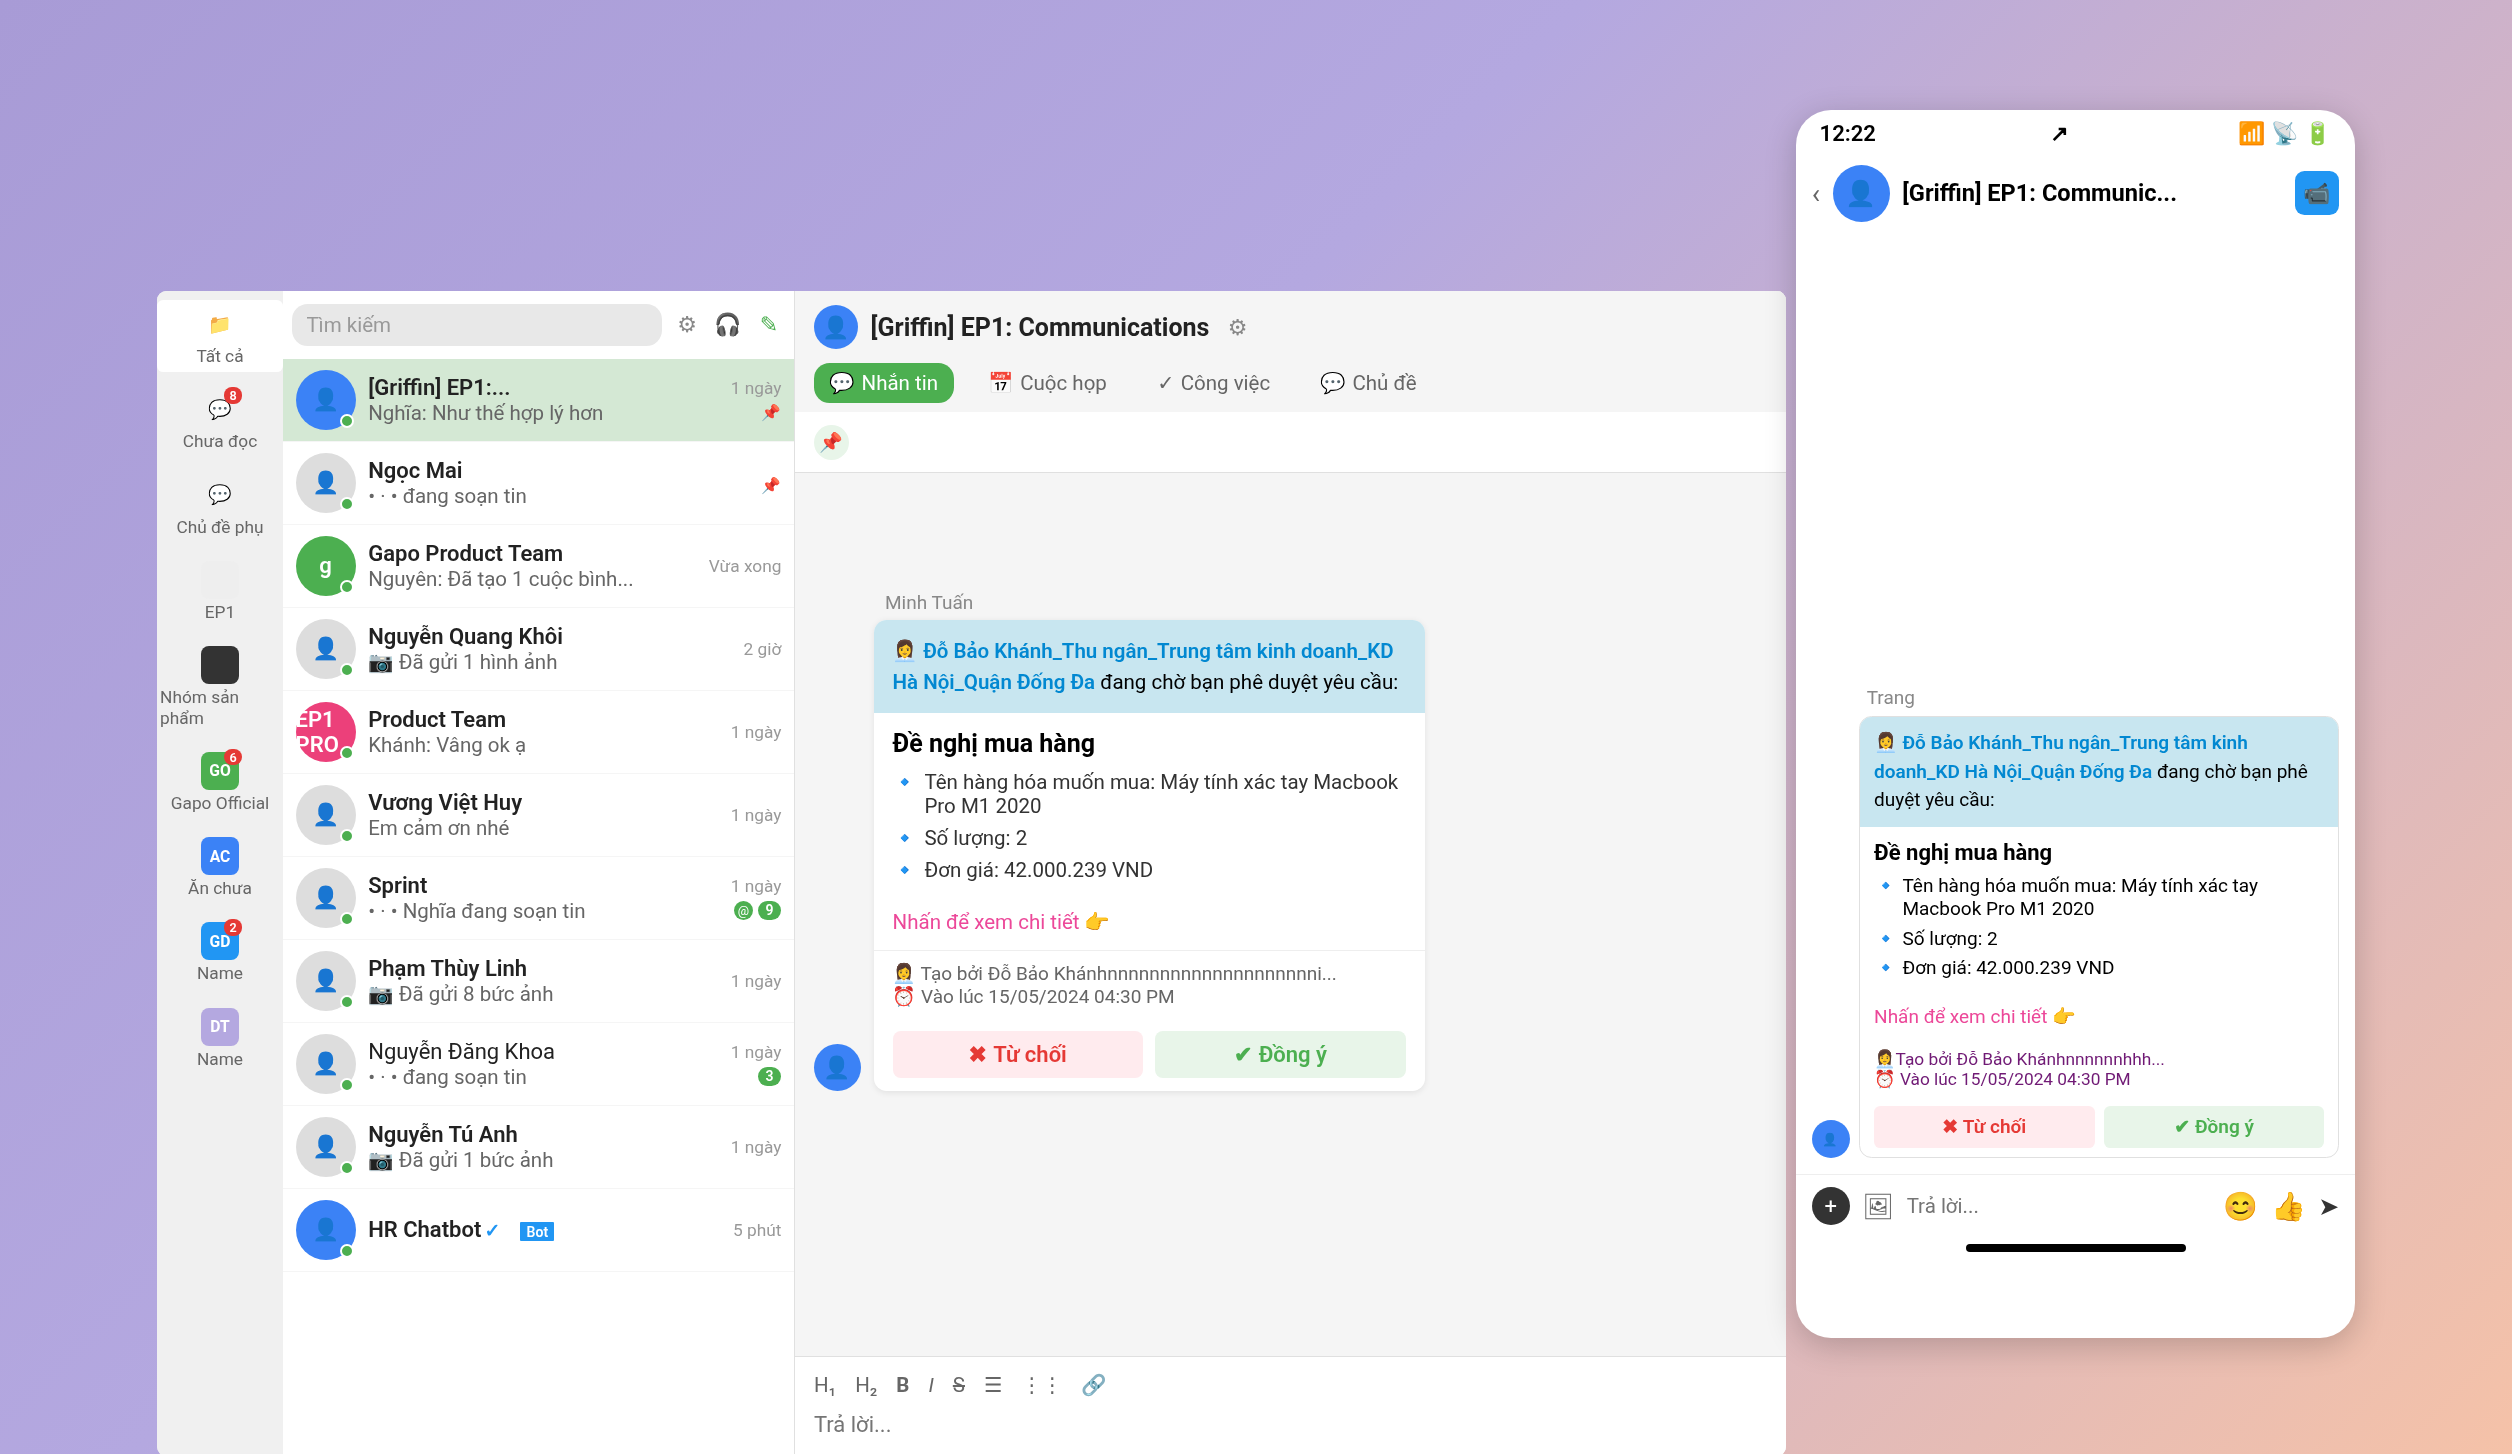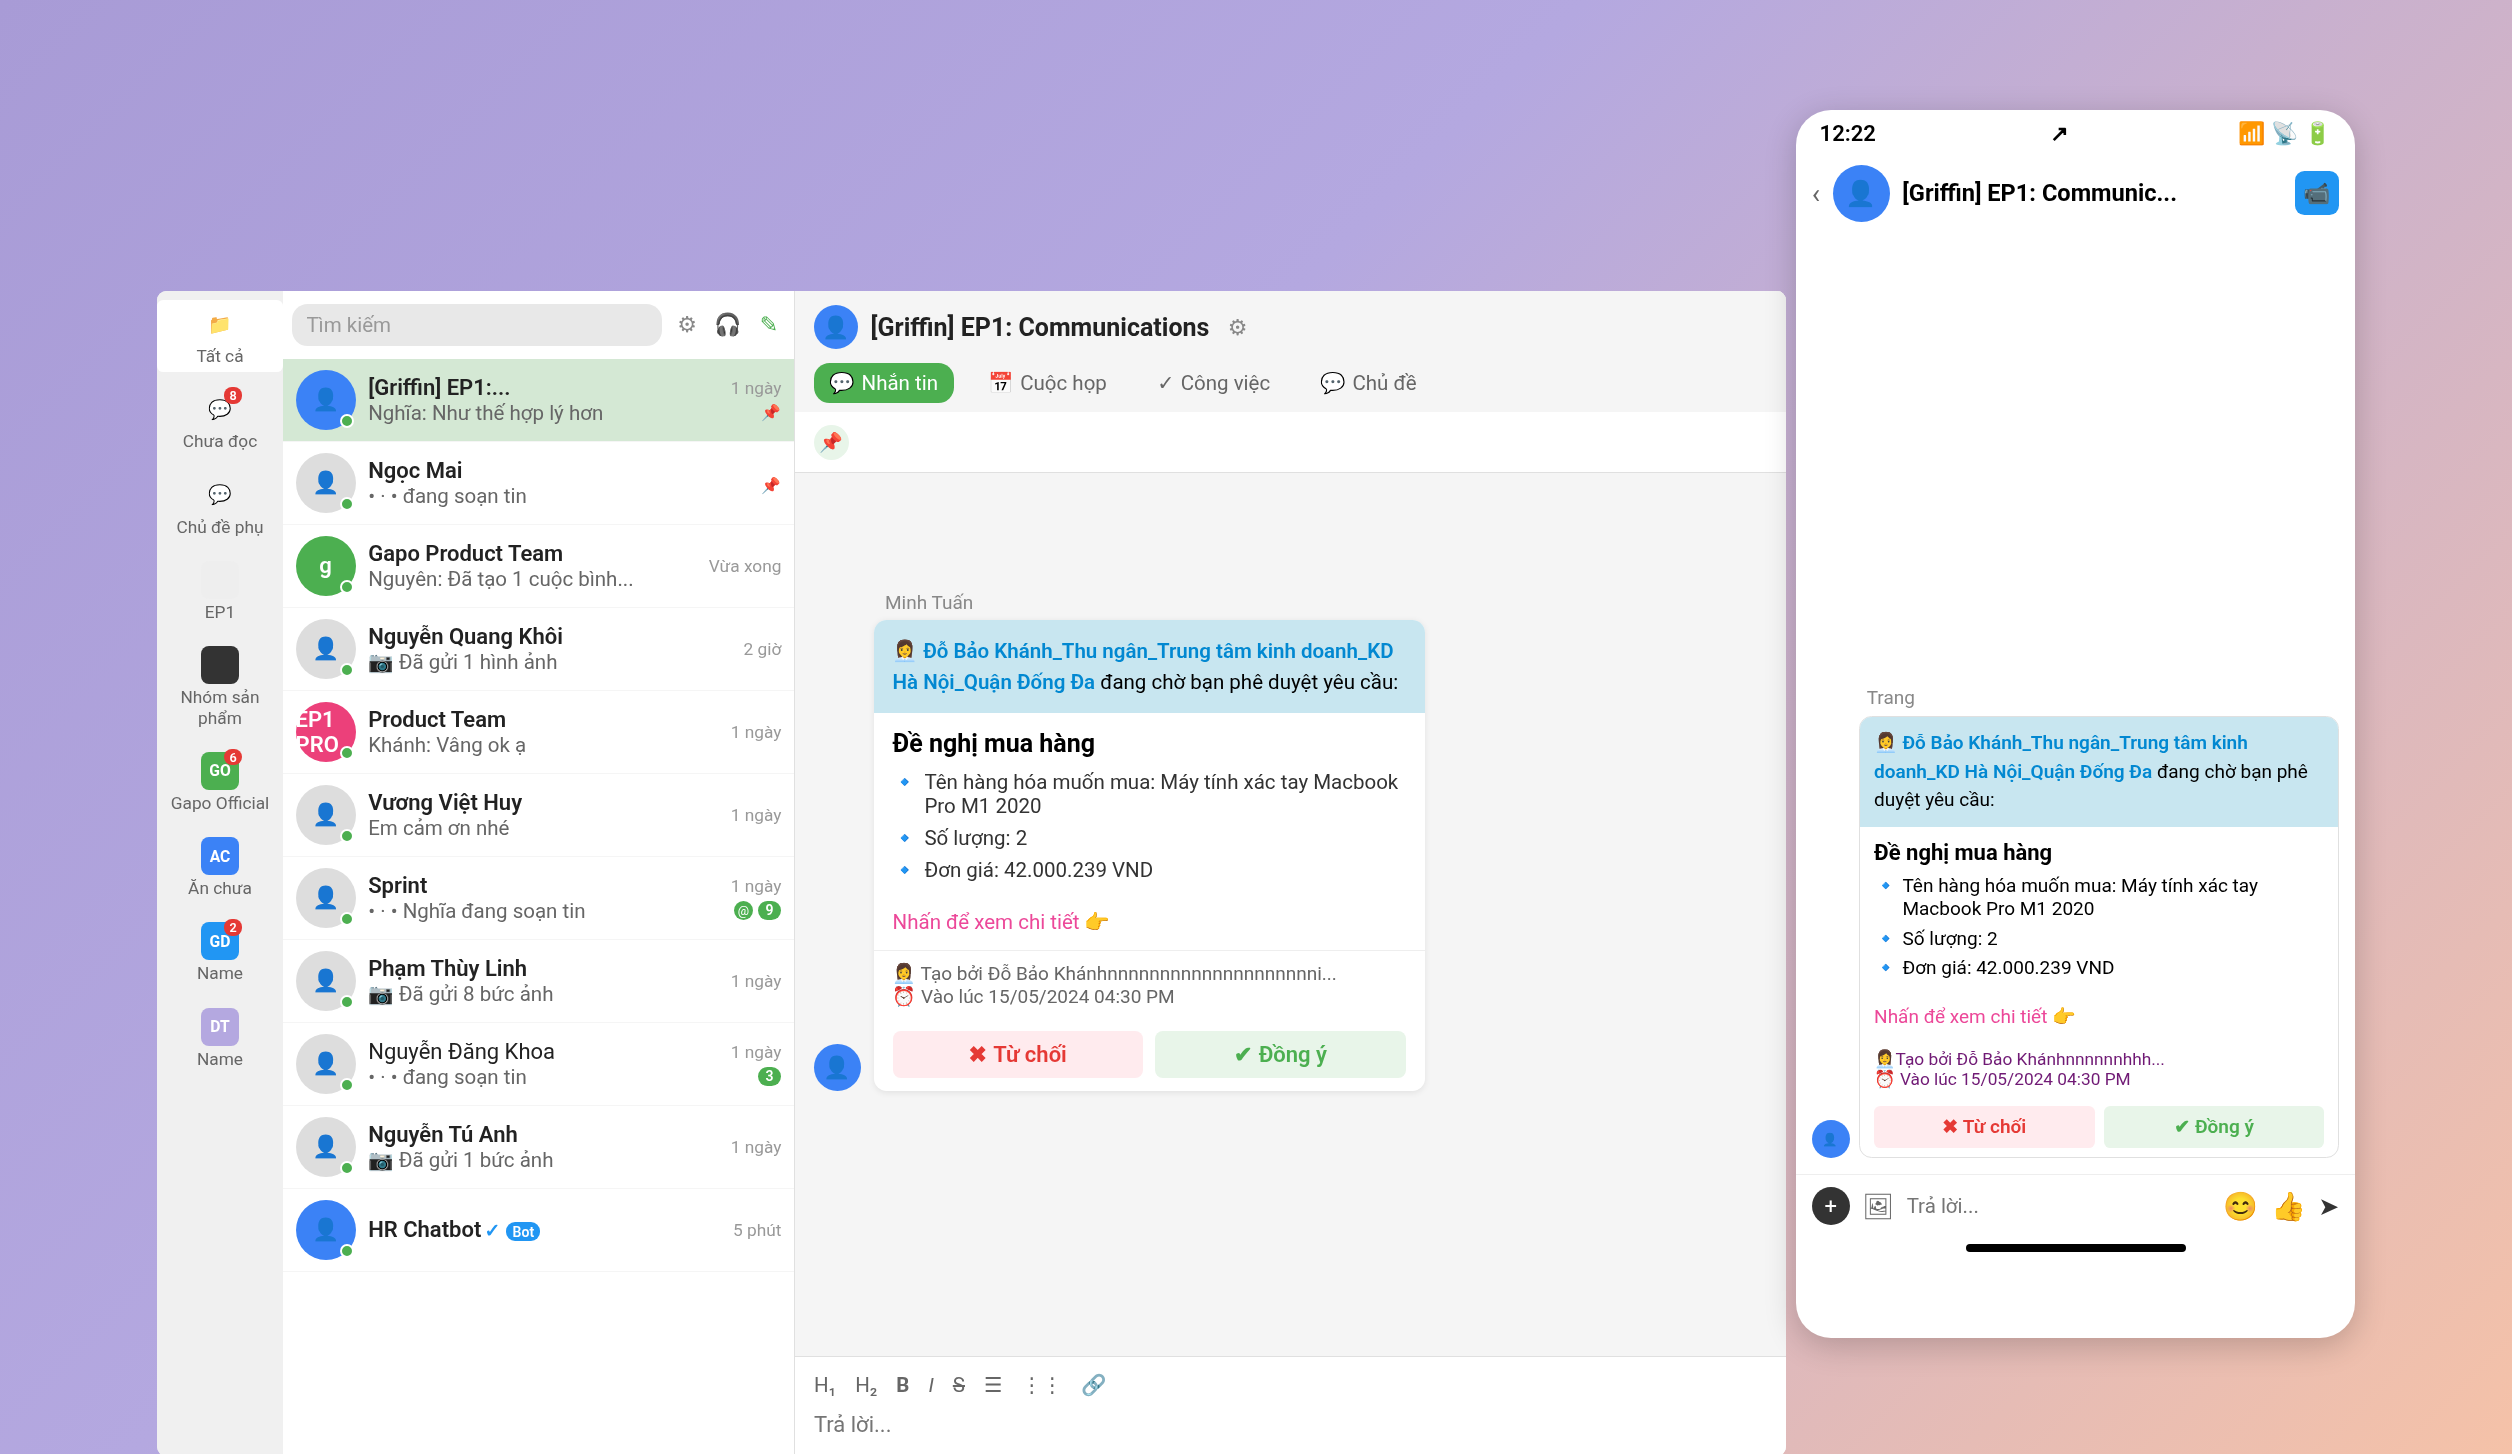--- a/index.html
+++ b/index.html
@@ -2,21 +2,21 @@
 <html style="font-size:12.6px"><head>
 <meta charset="utf-8">
 <style>
 *{margin:0;padding:0;box-sizing:border-box;font-family:-apple-system,BlinkMacSystemFont,"Segoe UI",Roboto,sans-serif}
 body{width:2512px;height:1454px;background:linear-gradient(135deg,#a89bd6 0%,#b4a8e0 40%,#f5c2a8 100%);display:flex;align-items:center;justify-content:center;position:relative}
 .desktop{position:absolute;left:157px;top:291px;width:1629px;height:1165px;background:#f5f5f5;border-radius:9.4px;overflow:hidden;display:flex}
 .sidebar{width:126px;background:#f0f0f0;display:flex;flex-direction:column;align-items:center;padding-top:9.4px;gap:14px}
 .sidebar-item{display:flex;flex-direction:column;align-items:center;gap:3.1px;cursor:pointer;padding:4.7px 3.1px;border-radius:6.3px;width:100%;position:relative}
 .sidebar-item.active{background:#fff}
 .sidebar-icon{width:38px;height:38px;border-radius:7.9px;display:flex;align-items:center;justify-content:center;font-size:19px;position:relative}
-.sidebar-label{font-size:17.3px;color:#666;text-align:center;line-height:1.2}
+.sidebar-label{font-size:17.3px;color:#666;text-align:left;line-height:1.2}
 .badge{position:absolute;top:-3.1px;right:-3.1px;background:#e53935;color:#fff;border-radius:7.9px;font-size:12.6px;padding:0.8px 5.5px;font-weight:600}
 .chat-list{width:512px;background:#fff;border-right:0.8px solid #e0e0e0;display:flex;flex-direction:column}
 .search-bar{padding:12.6px 9.4px;display:flex;align-items:center;gap:9.4px}
 .search-input{flex:1;background:#e8e8e8;border:none;border-radius:15.7px;padding:9.4px 14px;font-size:20.5px;color:#999}
 .search-input::placeholder{color:#999}
 .icon-btn{width:31.5px;height:31.5px;display:flex;align-items:center;justify-content:center;color:#888;cursor:pointer;font-size:22px}
 .icon-btn.green{color:#4caf50}
 .chat-item{display:flex;align-items:center;padding:11px 12.6px;gap:12.6px;cursor:pointer;border-bottom:0.8px solid #f5f5f5}
 .chat-item.active{background:#d4e8d4}
 .avatar{width:60px;height:60px;border-radius:50%;background:#ddd;flex-shrink:0;position:relative;display:flex;align-items:center;justify-content:center;font-size:22px;color:#fff;font-weight:600}
@@ -81,21 +81,21 @@
 .m-card-title{font-size:22px;font-weight:700;margin-bottom:9.4px}
 .m-card-line{font-size:19px;margin-bottom:6.3px;display:flex;gap:4.7px}
 .m-card-meta{padding:7.9px 14px;font-size:17.3px;color:#701a75}
 .m-actions{display:flex;gap:9.4px;padding:9.4px 14px}
 .m-btn{flex:1;padding:9.4px;border-radius:6.3px;font-size:19px;font-weight:600;border:none;display:flex;align-items:center;justify-content:center;gap:4.7px}
 .m-composer{display:flex;align-items:center;gap:12.6px;padding:12.6px 15.7px;border-top:0.8px solid #eee}
 .m-add{width:38px;height:38px;background:#333;border-radius:50%;color:#fff;display:flex;align-items:center;justify-content:center;font-size:22px}
 .m-input{flex:1;border:none;font-size:20.5px;color:#999}
 .m-emoji{font-size:28px}
 .home-indicator{width:220px;height:7.9px;background:#000;border-radius:3.9px;margin:6.3px auto}
-.bot-badge{background:#2196f3;color:#fff;font-size:14px;padding:1.6px 6.3px;border-radius:9px;margin-left:6px}
+.bot-badge{background:#2196f3;color:#fff;font-size:14px;padding:1.6px 6.3px;border-radius:1px;margin-left:20px}
 .verified{color:#2196f3;font-size:19px;margin-left:3.1px}
 .meta-badges{display:flex;gap:4.7px}
 .at-badge{background:#4caf50;color:#fff;border-radius:50%;width:19px;height:19px;display:flex;align-items:center;justify-content:center;font-size:12.6px}
 </style>
 </head>
 <body>
 
 <div class="desktop">
   <div class="sidebar">
     <div class="sidebar-item active">

